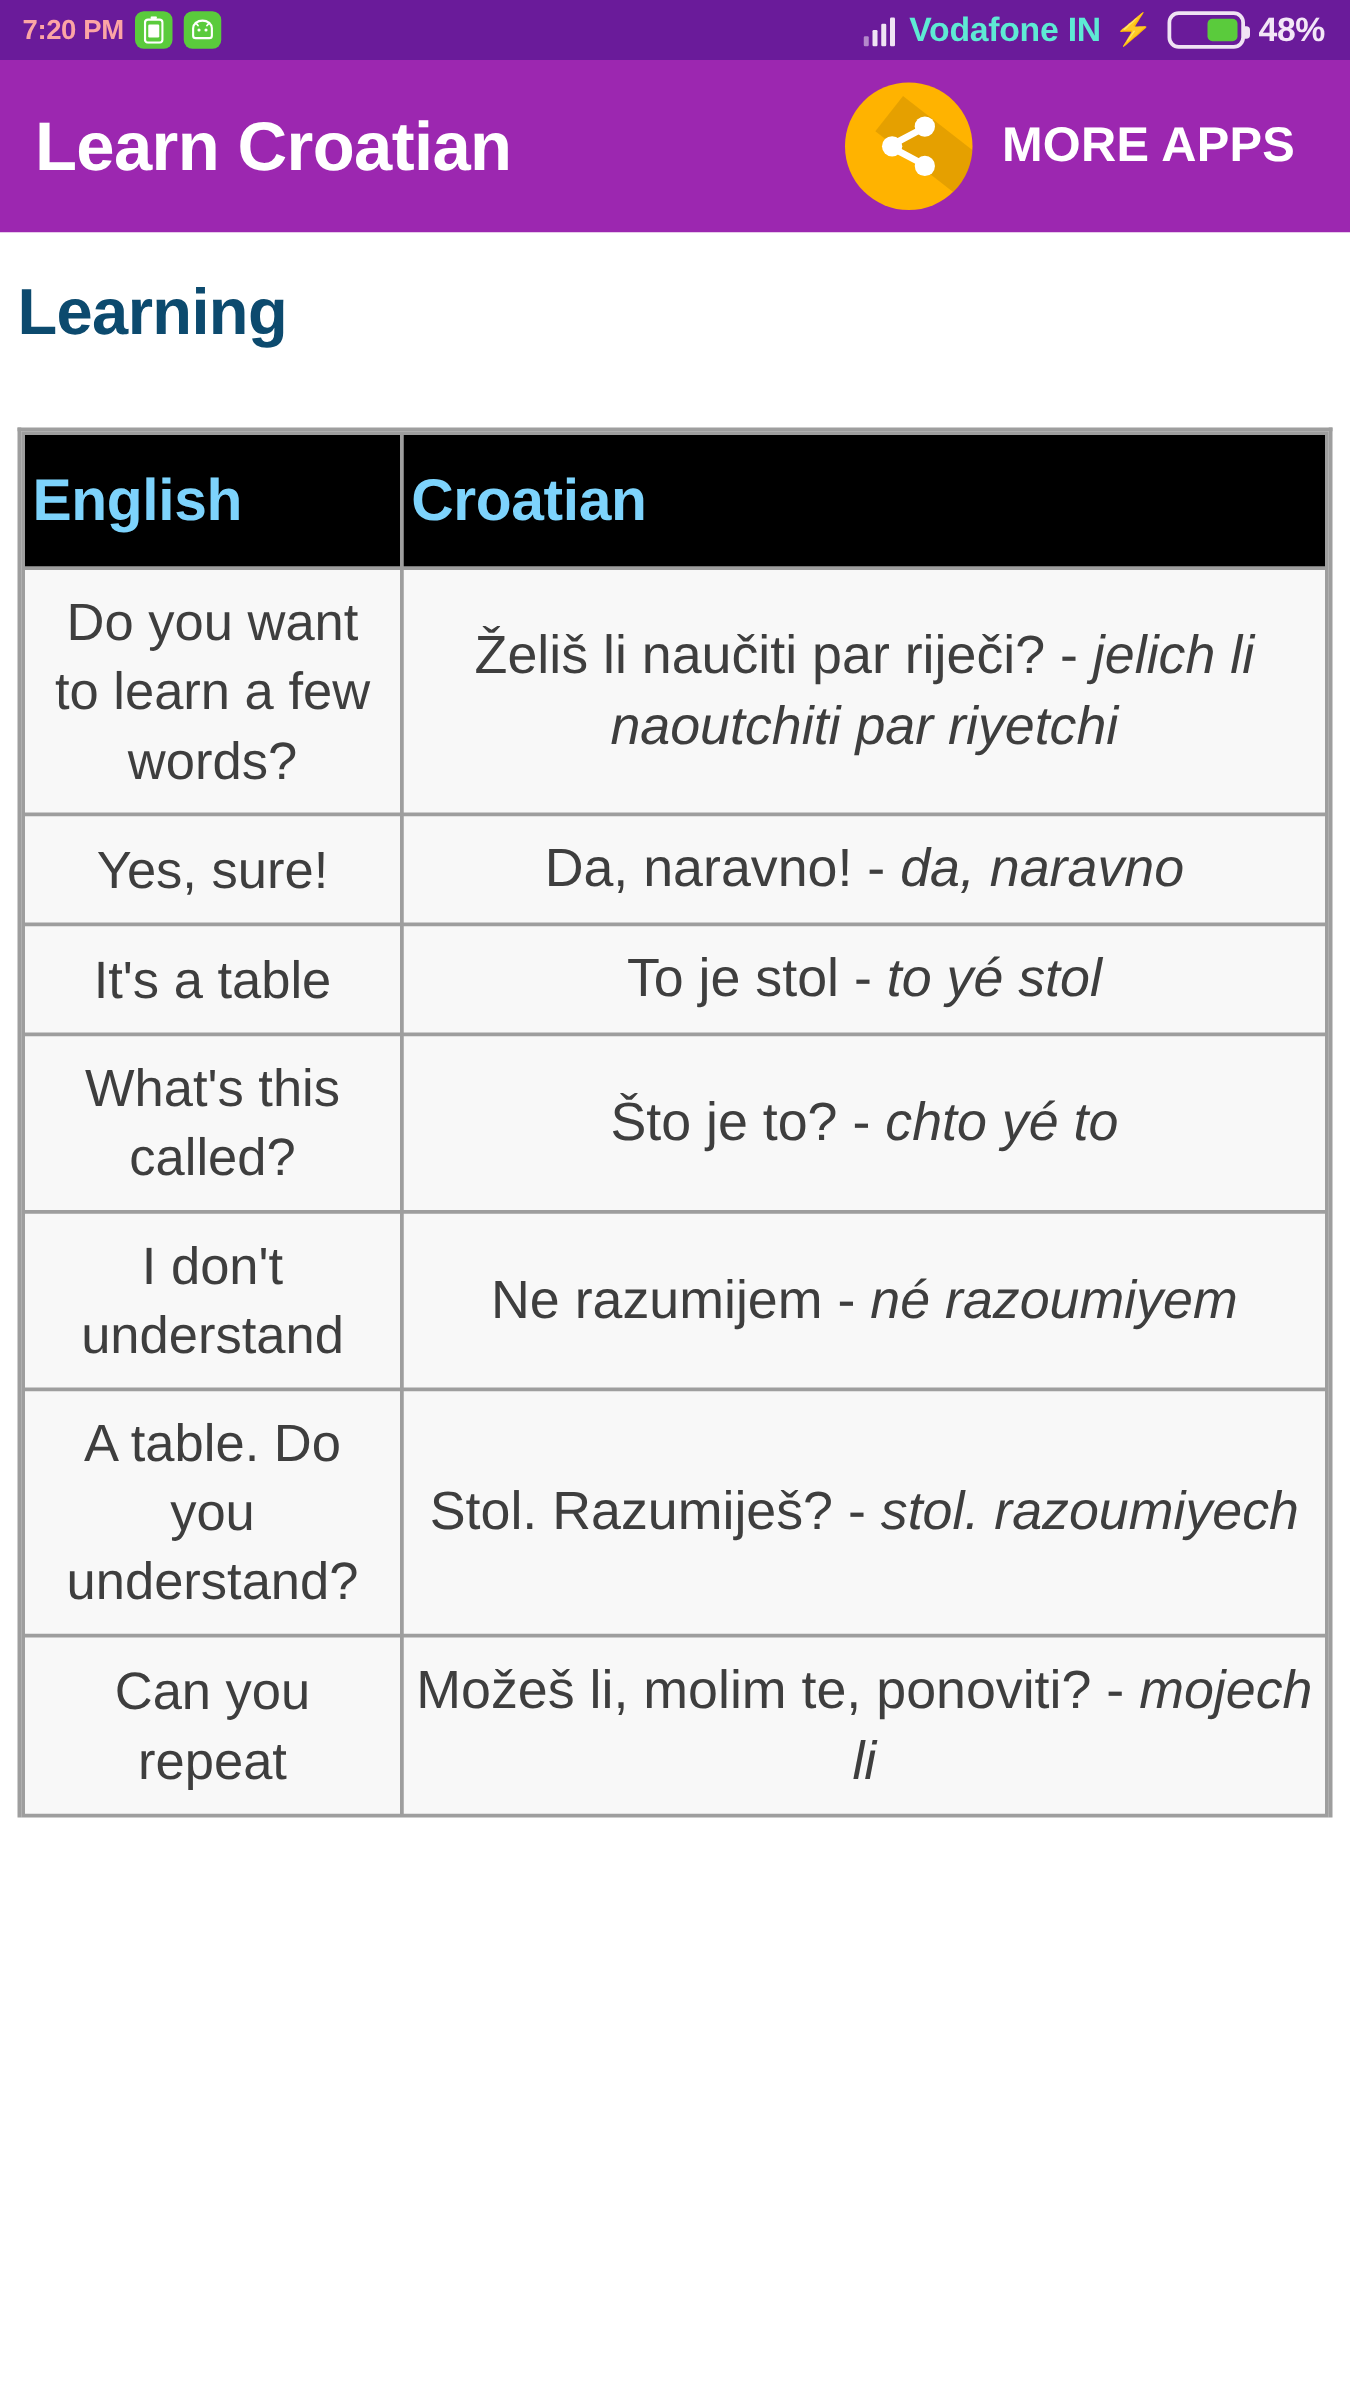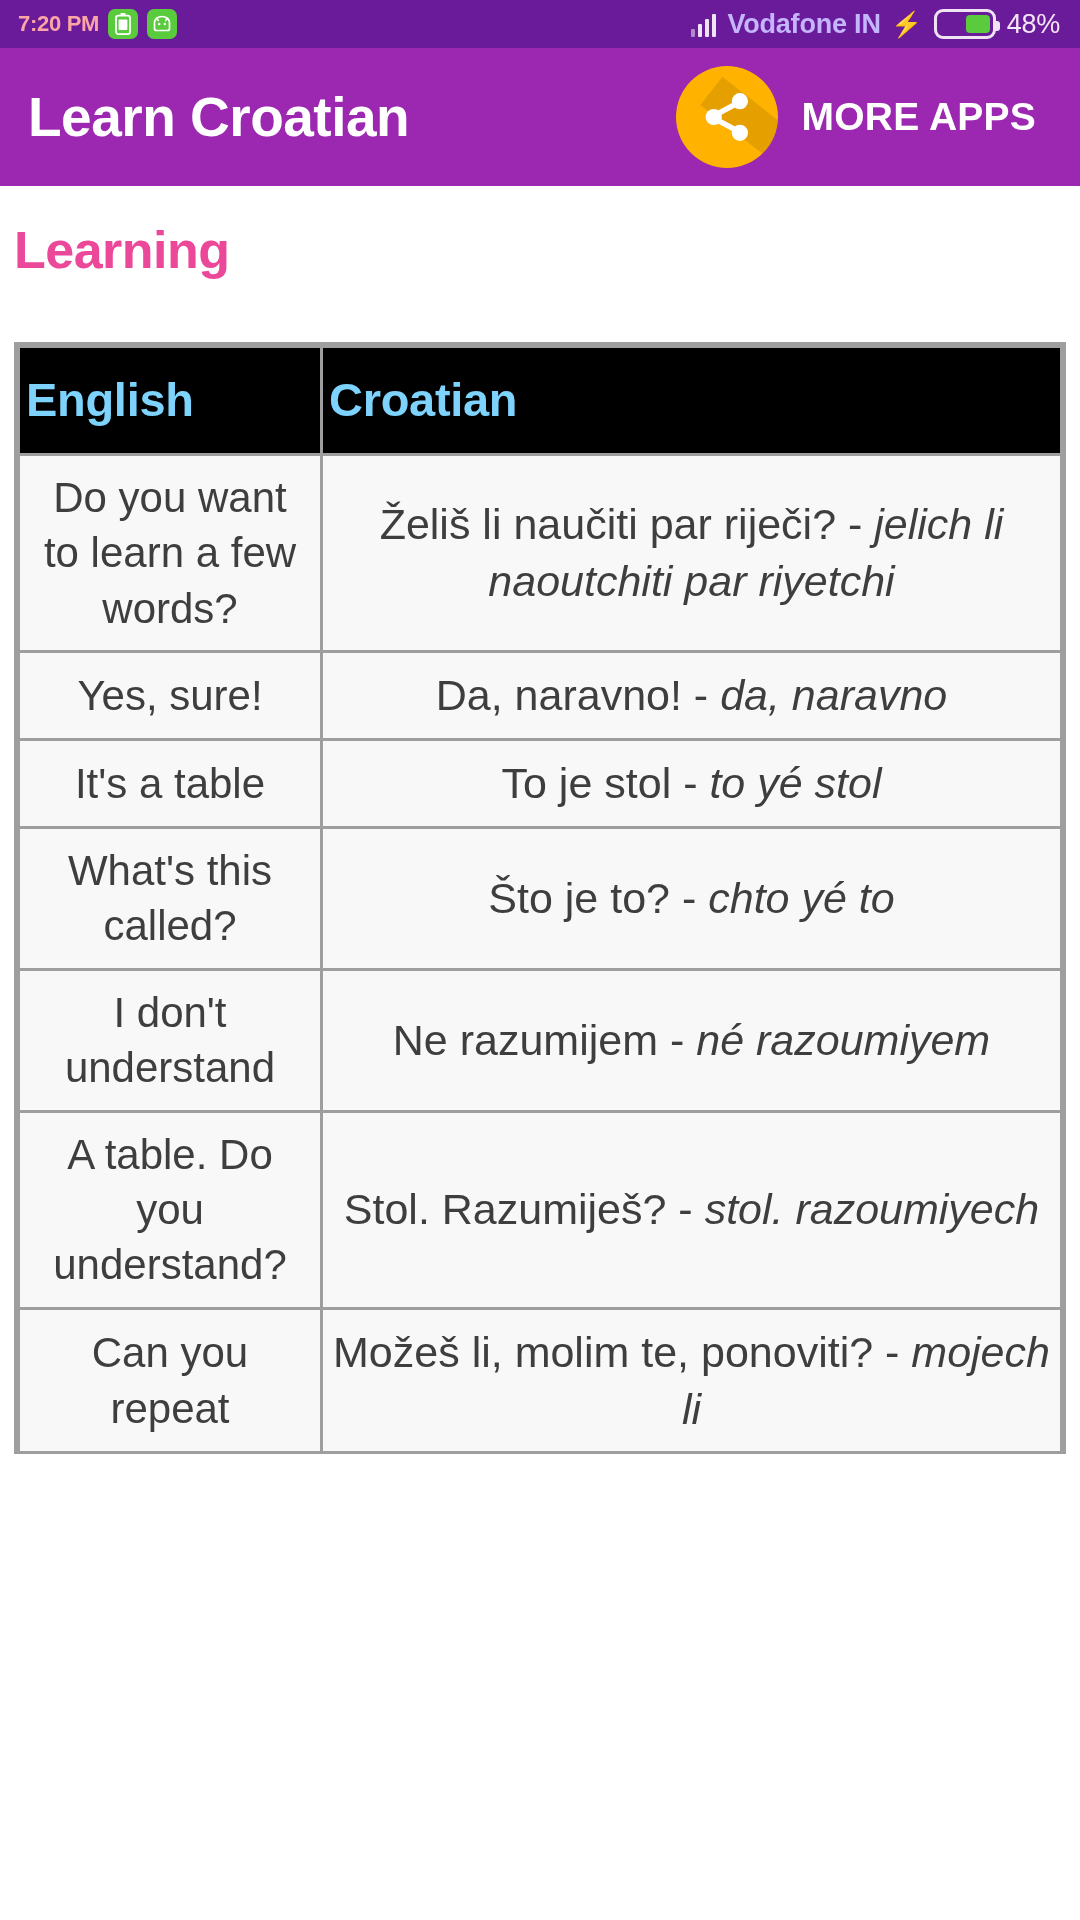--- a/index.html
+++ b/index.html
@@ -33,38 +33,38 @@
   .sb-right{
     margin-left:auto;
     display:flex; align-items:center; gap:11px;
   }
   .sb-signal{ display:flex; align-items:flex-end; gap:2.5px; height:26px; }
   .sb-signal i{ display:block; width:4.5px; background:#f0e3f4; border-radius:1px; }
   .sb-signal i:nth-child(1){ height:8px; opacity:.55; }
   .sb-signal i:nth-child(2){ height:13px; }
   .sb-signal i:nth-child(3){ height:18px; }
   .sb-signal i:nth-child(4){ height:23px; }
-  .sb-carrier{ font-size:27px; font-weight:bold; color:#c4b5fd; letter-spacing:-0.2px; }
+  .sb-carrier{ font-size:27px; font-weight:bold; color:#5eead4; letter-spacing:-0.2px; }
   .sb-bolt{ font-size:25px; color:#f3e6f7; line-height:1; }
   .sb-batt{
     position:relative;
     width:62px; height:30px;
     border:3px solid #f0e3f4; border-radius:9px;
     display:flex; align-items:center;
     padding:3px;
   }
   .sb-batt::after{
     content:""; position:absolute; right:-7px; top:9px;
     width:5px; height:10px; background:#f0e3f4; border-radius:0 3px 3px 0;
   }
   .sb-batt-fill{
     height:100%; width:48%; background:#5ACB3C; border-radius:4px;
     margin-left:auto;
   }
-  .sb-pct{ font-size:27px; font-weight:normal; color:#f3e6f7; letter-spacing:-0.3px; }
+  .sb-pct{ font-size:27px; font-weight:bold; color:#f3e6f7; letter-spacing:-0.3px; }
 
   
   .app-bar{
     position:relative;
     height:138px; width:1080px;
     background:#9C27B0;
     display:flex; align-items:center;
     padding:0 26px 0 28px;
   }
   .app-title{
@@ -107,21 +107,21 @@
   .page{
     width:1080px;
     height:1662px;
     background:#ffffff;
     position:relative;
     overflow:hidden;
   }
   .section-title{
     font-size:52px;
     font-weight:bold;
-    color:#ec4899;
+    color:#0c4a6e;
     padding:34px 0 0 14px;
     letter-spacing:-0.5px;
   }
 
   
   .table-wrap{
     margin:62px 14px 0 14px;
     border:3px solid #9e9e9e;
     border-bottom:none;
     background:#ffffff;

